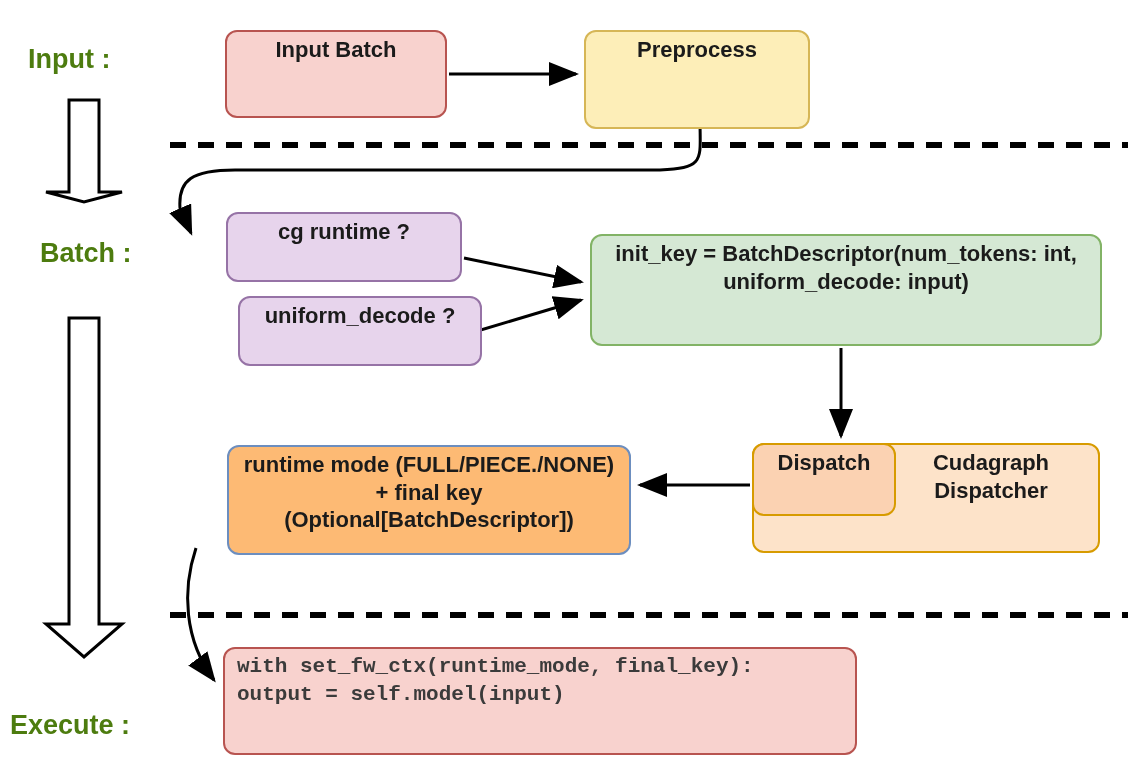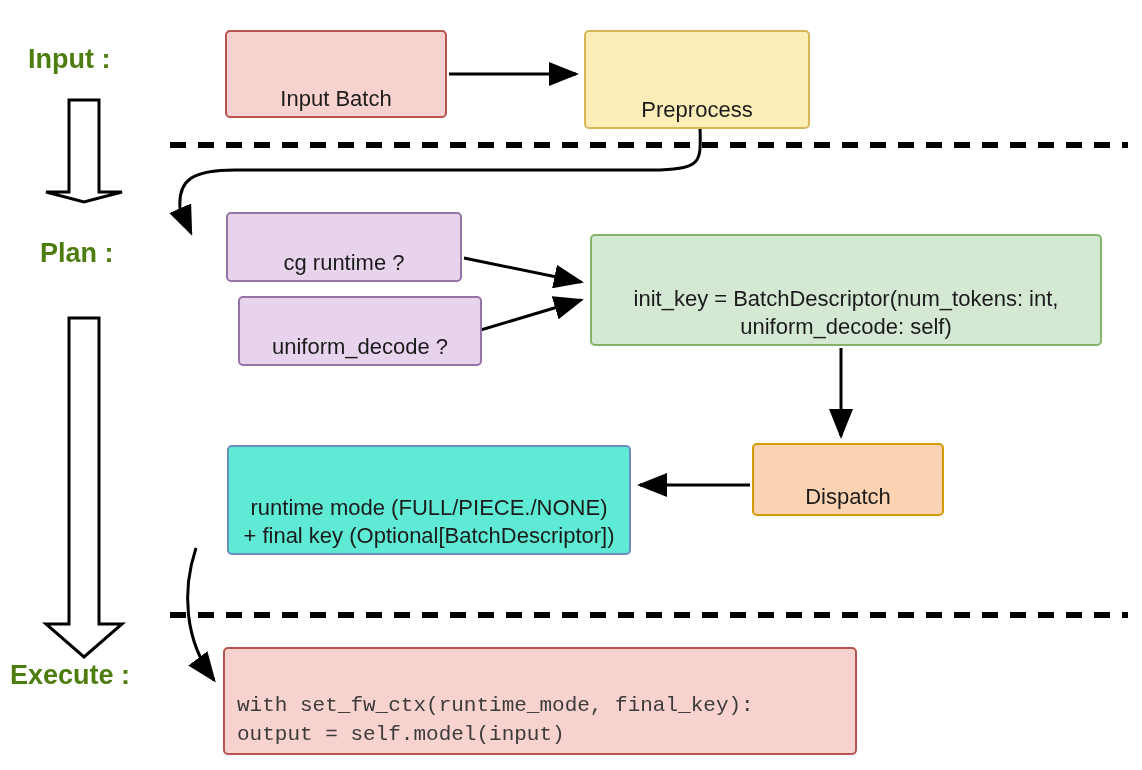--- a/index.html
+++ b/index.html
@@ -25,41 +25,42 @@
     font-weight: bold;
     font-size: 27px;
     color: #4d7c0f;
     white-space: nowrap;
     letter-spacing: 0px;
   }
   
   .node {
     position: absolute;
     box-sizing: border-box;
-    border-radius: 5px;
+    border-radius: 12px;
     border: 2px solid #000;
     display: flex;
-    align-items: flex-end;
+    align-items: flex-start;
     justify-content: center;
     text-align: center;
     font-family: "Liberation Sans", sans-serif;
     font-size: 22px;
     color: #1b1b1b;
     line-height: 1.25;
     padding: 4px 10px;
+    font-weight: bold;
   }
   .node .txt {
     display: block;
     white-space: pre-line;
   }
   .node-input  { background: #f8d2ce; border-color: #b85450; }
   .node-pre    { background: #fdeeb8; border-color: #d6b656; }
   .node-purple { background: #e7d4ec; border-color: #9673a6; }
   .node-green  { background: #d5e8d4; border-color: #82b366; }
-  .node-blue   { background: #5eead4; border-color: #6c8ebf; }
+  .node-blue   { background: #fdba74; border-color: #6c8ebf; }
   .node-orange-outer { background: #fde3c9; border-color: #d79b00; }
   .node-orange-inner { background: #fbd2b2; border-color: #d79b00; }
   .node-code   { background: #f8d2ce; border-color: #b85450; }
   .node-code .txt {
     font-family: "Liberation Mono", "DejaVu Sans Mono", monospace;
     font-size: 21px;
     text-align: left;
     color: #3b3b3b;
     line-height: 1.35;
   }
@@ -101,46 +102,50 @@
     <line x1="464" y1="335" x2="581" y2="300" stroke="#000000" stroke-width="3" marker-end="url(#arrowhead)"></line>
 
     <line x1="841" y1="348" x2="841" y2="436" stroke="#000000" stroke-width="3" marker-end="url(#arrowhead)"></line>
 
     <line x1="750" y1="485" x2="640" y2="485" stroke="#000000" stroke-width="3" marker-end="url(#arrowhead)"></line>
 
     <path d="M 196,548 C 182,590 184,640 214,680" fill="none" stroke="#000000" stroke-width="3" marker-end="url(#arrowhead)"></path>
   </svg>
 
   <div class="stage-label" style="left:28px; top:44px;">Input :</div>
-  <div class="stage-label" style="left:40px; top:238px;">Plan :</div>
-  <div class="stage-label" style="left:10px; top:660px;">Execute :</div>
+  <div class="stage-label" style="left:40px; top:238px;">Batch :</div>
+  <div class="stage-label" style="left:10px; top:710px;">Execute :</div>
 
   <div class="node node-input" style="left:225px; top:30px; width:222px; height:88px;">
     <span class="txt">Input Batch</span>
   </div>
 
   <div class="node node-pre" style="left:584px; top:30px; width:226px; height:99px;">
     <span class="txt">Preprocess</span>
   </div>
 
   <div class="node node-purple" style="left:226px; top:212px; width:236px; height:70px;">
     <span class="txt">cg runtime ?</span>
   </div>
 
   <div class="node node-purple" style="left:238px; top:296px; width:244px; height:70px;">
     <span class="txt">uniform_decode ?</span>
   </div>
 
   <div class="node node-green" style="left:590px; top:234px; width:512px; height:112px;">
     <span class="txt">init_key = BatchDescriptor(num_tokens: int,
-uniform_decode: self)</span>
+uniform_decode: input)</span>
   </div>
 
+  <div class="node node-orange-outer" style="left:752px; top:443px; width:348px; height:110px; justify-content:flex-end; padding-right:18px;">
+    <span class="txt" style="width:178px;">Cudagraph
+Dispatcher</span>
+  </div>
 
-  <div class="node node-orange-inner" style="left:752px; top:443px; width:192px; height:73px;">
+  <div class="node node-orange-inner" style="left:752px; top:443px; width:144px; height:73px;">
     <span class="txt">Dispatch</span>
   </div>
 
   <div class="node node-blue" style="left:227px; top:445px; width:404px; height:110px;">
     <span class="txt">runtime mode (FULL/PIECE./NONE)
 + final key (Optional[BatchDescriptor])</span>
   </div>
 
   <div class="node node-code" style="left:223px; top:647px; width:634px; height:108px; justify-content:flex-start; padding-left:12px;">
     <span class="txt">with set_fw_ctx(runtime_mode, final_key):

